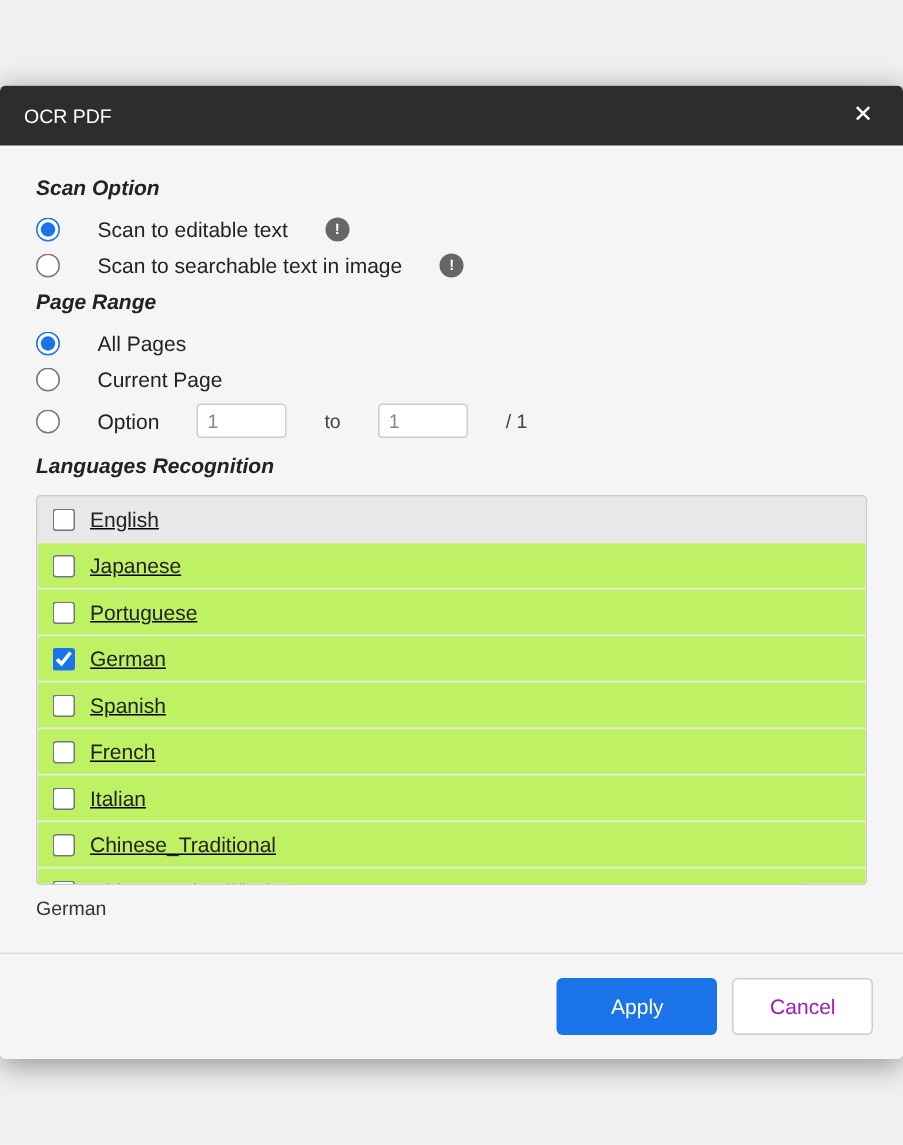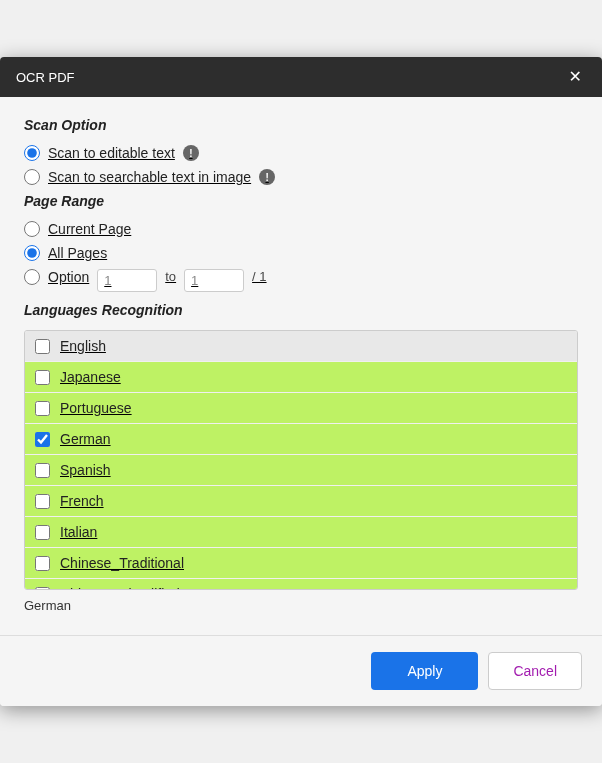--- a/index.html
+++ b/index.html
@@ -45,24 +45,23 @@
       font-size: 14px;
       color: #222;
       margin-bottom: 12px;
       font-style: italic;
     }
     .radio-group {
       margin-bottom: 6px;
     }
     .radio-row {
       display: flex;
-      align-items: flex-start;
+      align-items: center;
       margin-bottom: 8px;
-      gap: 8px;
-      text-decoration: underline;
+      gap: 25px;
     }
     .radio-row input[type="radio"] {
       accent-color: #1a73e8;
       width: 16px;
       height: 16px;
       cursor: pointer;
     }
     .radio-row label {
       color: #222;
       cursor: pointer;
@@ -187,26 +186,26 @@
           <label for="scan_searchable">Scan to searchable text in image</label>
           <span class="info-icon">!</span>
         </div>
       </div>
     </div>
 
     <div class="page-range-section">
       <div class="section-title">Page Range</div>
       <div class="radio-group">
         <div class="radio-row">
+          <input type="radio" id="all_pages" name="page_range" checked="" style="">
+          <label for="all_pages">All Pages</label>
+        </div>
+        <div class="radio-row">
           <input type="radio" id="current_page" name="page_range" style="">
           <label for="current_page">Current Page</label>
-        </div>
-        <div class="radio-row">
-          <input type="radio" id="all_pages" name="page_range" checked="" style="">
-          <label for="all_pages">All Pages</label>
         </div>
         <div class="radio-row">
           <input type="radio" id="range" name="page_range" style="">
           <label for="range">Option</label>
           <input type="text" class="range-input" value="1" style="">
           <span class="range-label">to</span>
           <input type="text" class="range-input" value="1" style="">
           <span class="range-label">/ 1</span>
         </div>
       </div>

